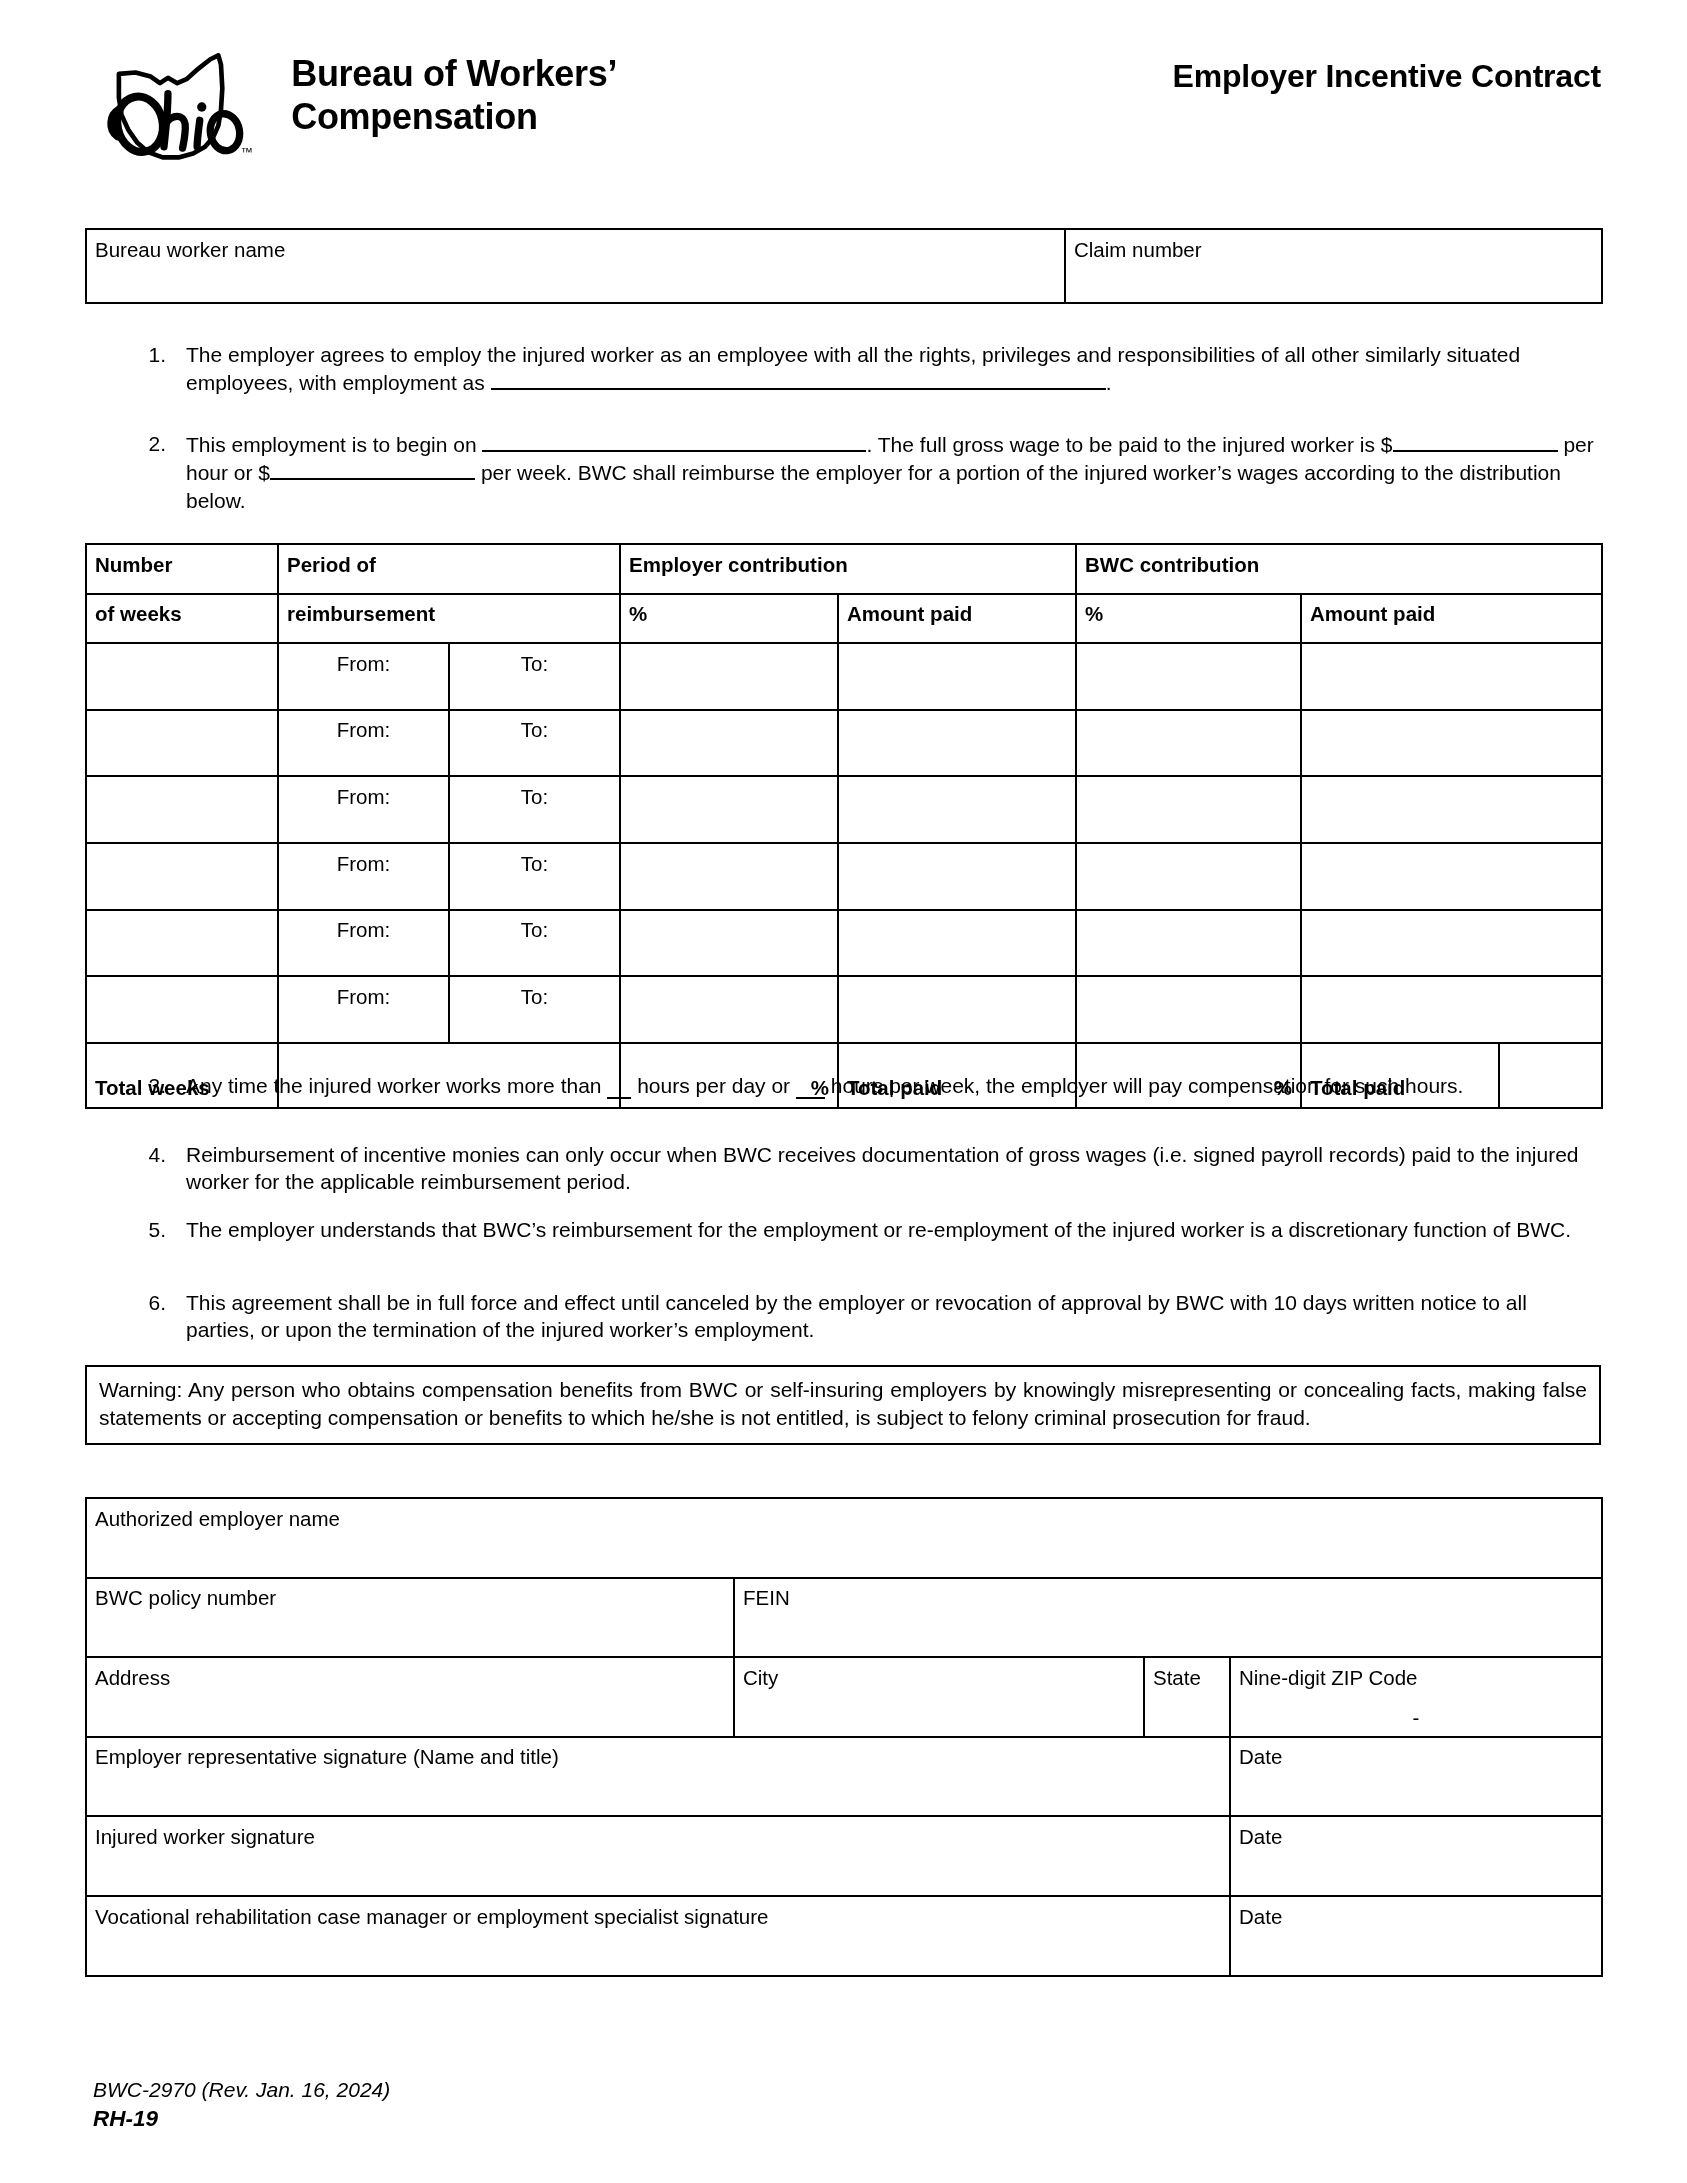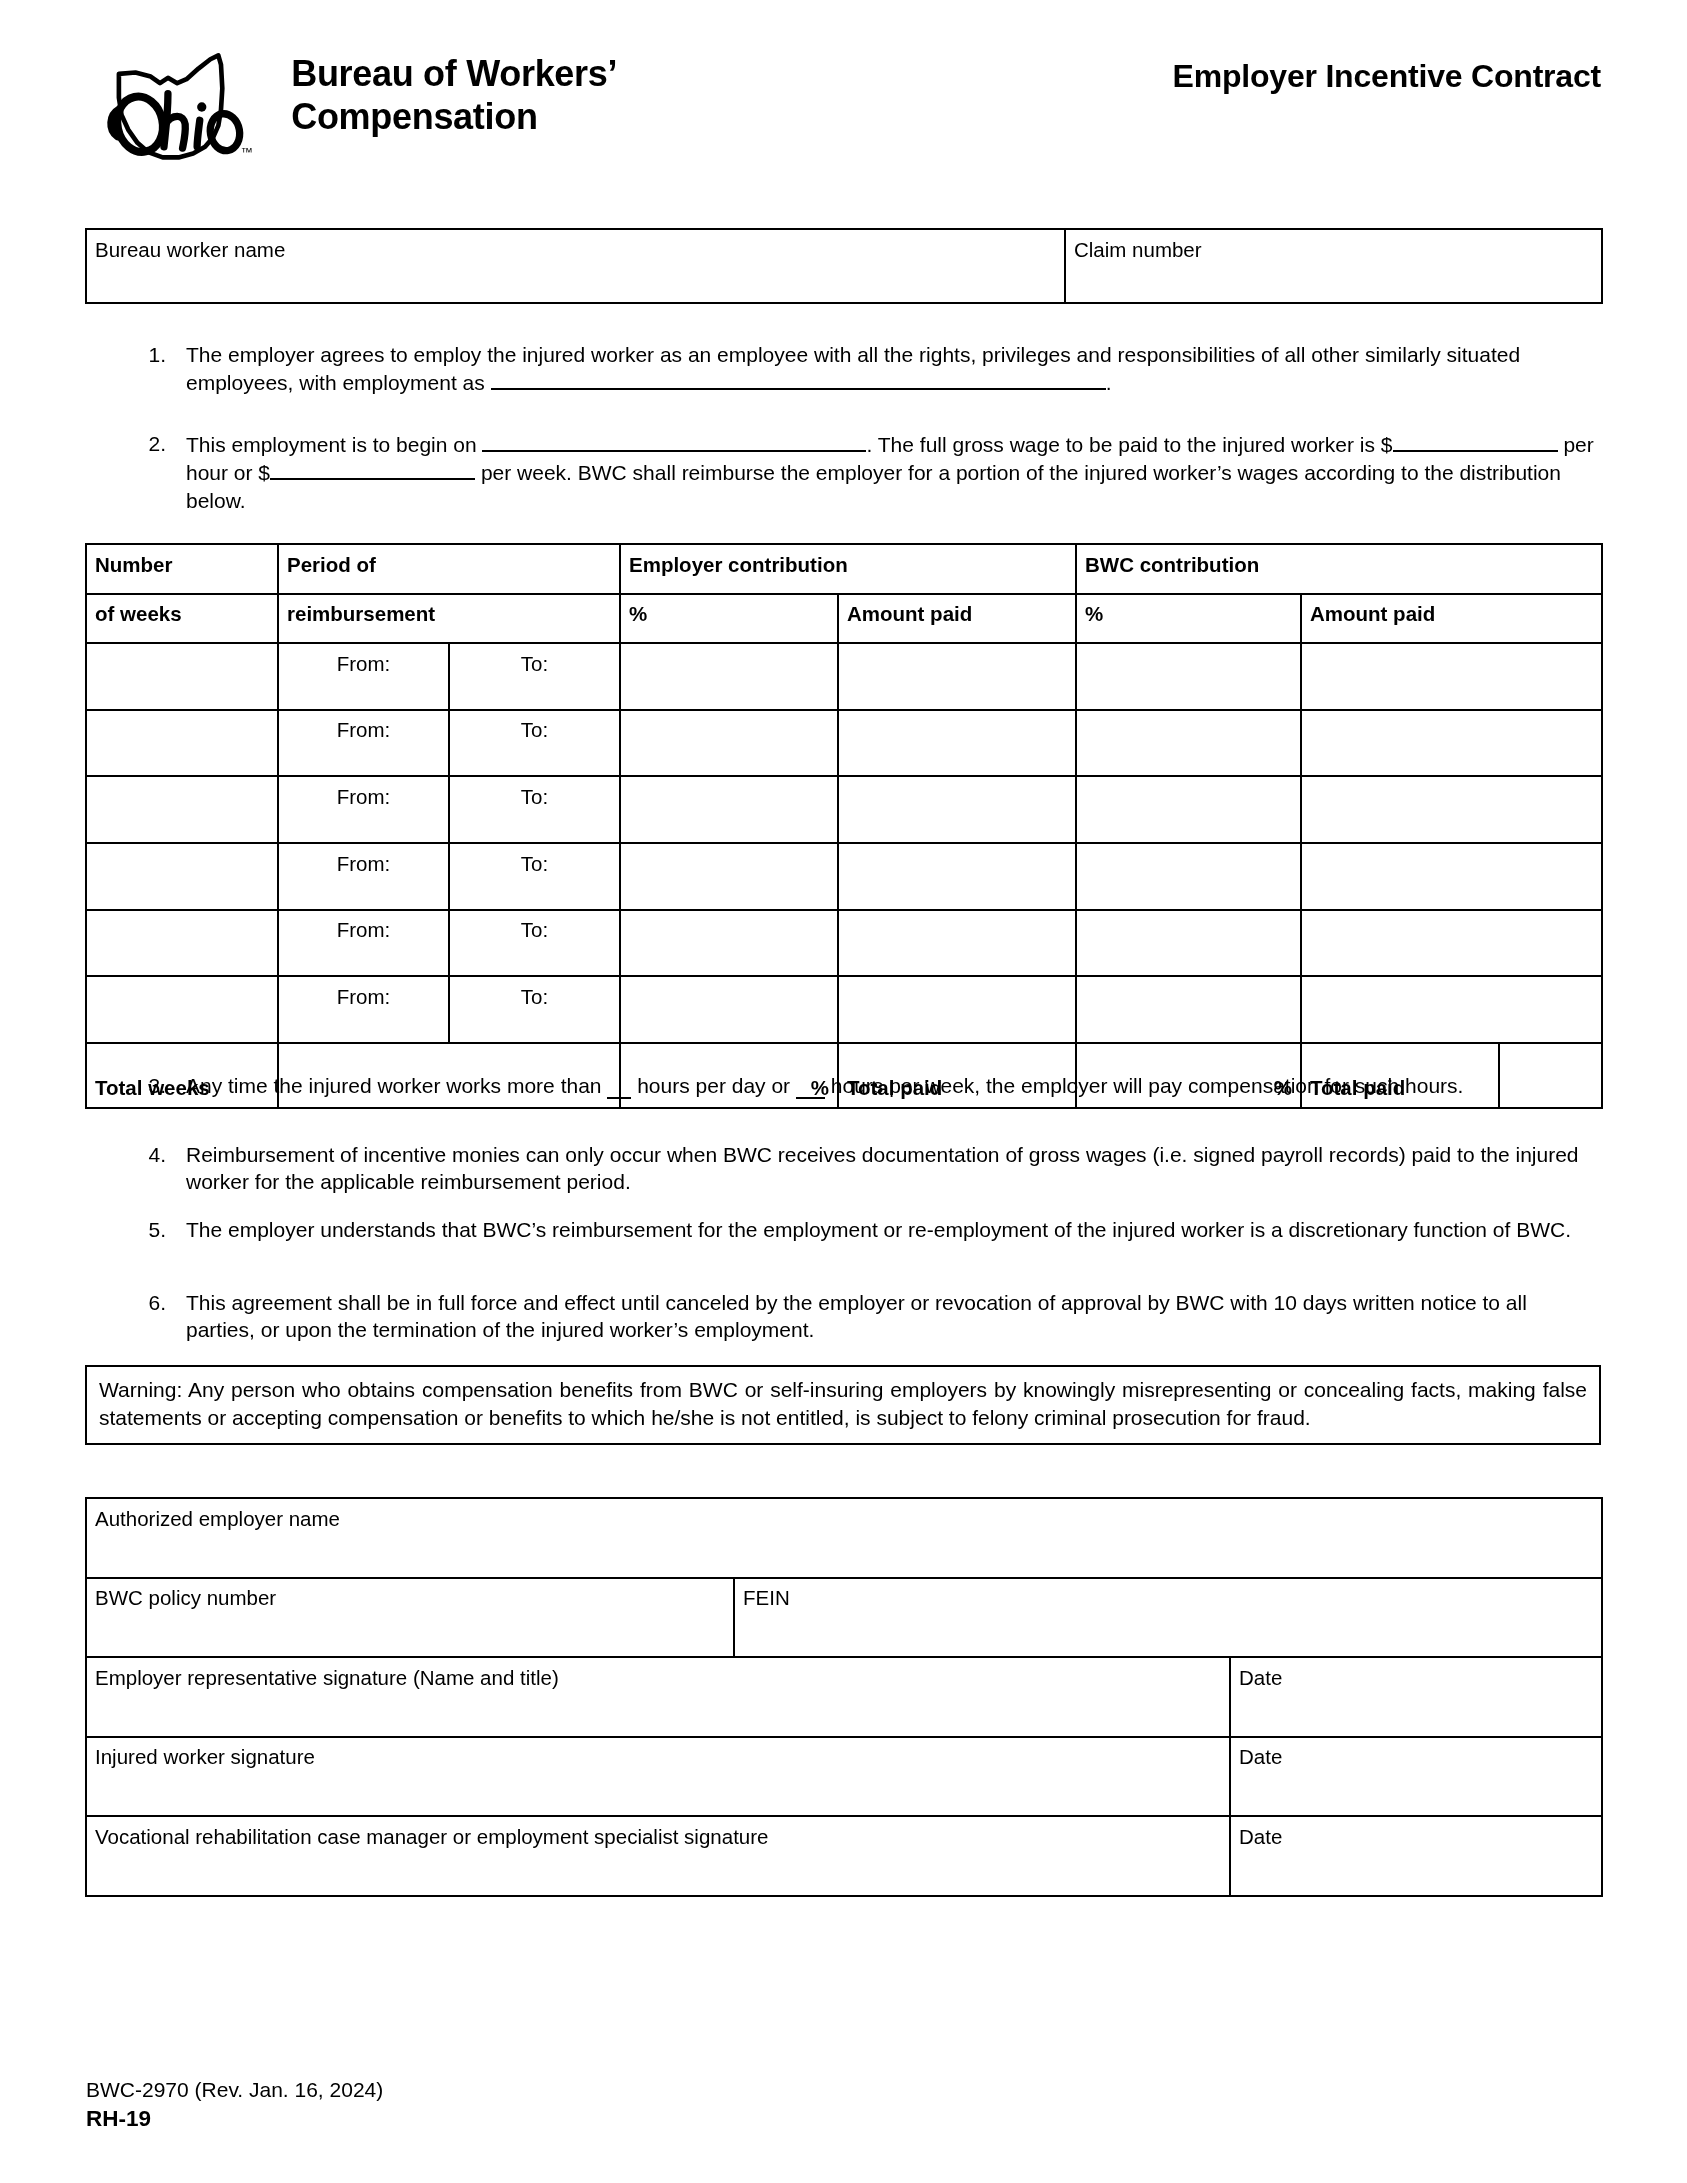--- a/index.html
+++ b/index.html
@@ -162,24 +162,25 @@
     top: 1497px;
     width: 1516px;
   }
   .sig-table td { font-size: 20.5px; padding: 8px 9.3px 0 9.3px; }
   .sig-tall { height: 71px; }
   .zip-dash { display: block; text-align: center; margin-top: 14.6px; font-size: 20.5px; }
 
   
   .footer {
     position: absolute;
-    left: 86px;
+    left: 93px;
     top: 2076px;
     font-size: 21px;
     line-height: 1.35;
+    font-style: italic;
   }
   .footer .code { font-weight: bold; font-size: 22.5px; }
 </style>
 </head>
 <body>
 
 <div class="page">
 
   <div class="header">
     <div class="logo-block">
@@ -370,20 +371,35 @@
       </tr>
       <tr>
         <td class="sig-tall">
           <span class="cell-label">BWC policy number</span>
         </td>
         <td class="sig-tall" colspan="3">
           <span class="cell-label">FEIN</span>
         </td>
       </tr>
       <tr>
+        <td class="sig-tall">
+          <span class="cell-label">Address</span>
+        </td>
+        <td class="sig-tall">
+          <span class="cell-label">City</span>
+        </td>
+        <td class="sig-tall">
+          <span class="cell-label">State</span>
+        </td>
+        <td class="sig-tall">
+          <span class="cell-label">Nine-digit ZIP Code</span>
+          <span class="zip-dash">-</span>
+        </td>
+      </tr>
+      <tr>
         <td class="sig-tall" colspan="3">
           <span class="cell-label">Employer representative signature (Name and title)</span>
         </td>
         <td class="sig-tall">
           <span class="cell-label">Date</span>
         </td>
       </tr>
       <tr>
         <td class="sig-tall" colspan="3">
           <span class="cell-label">Injured worker signature</span>

